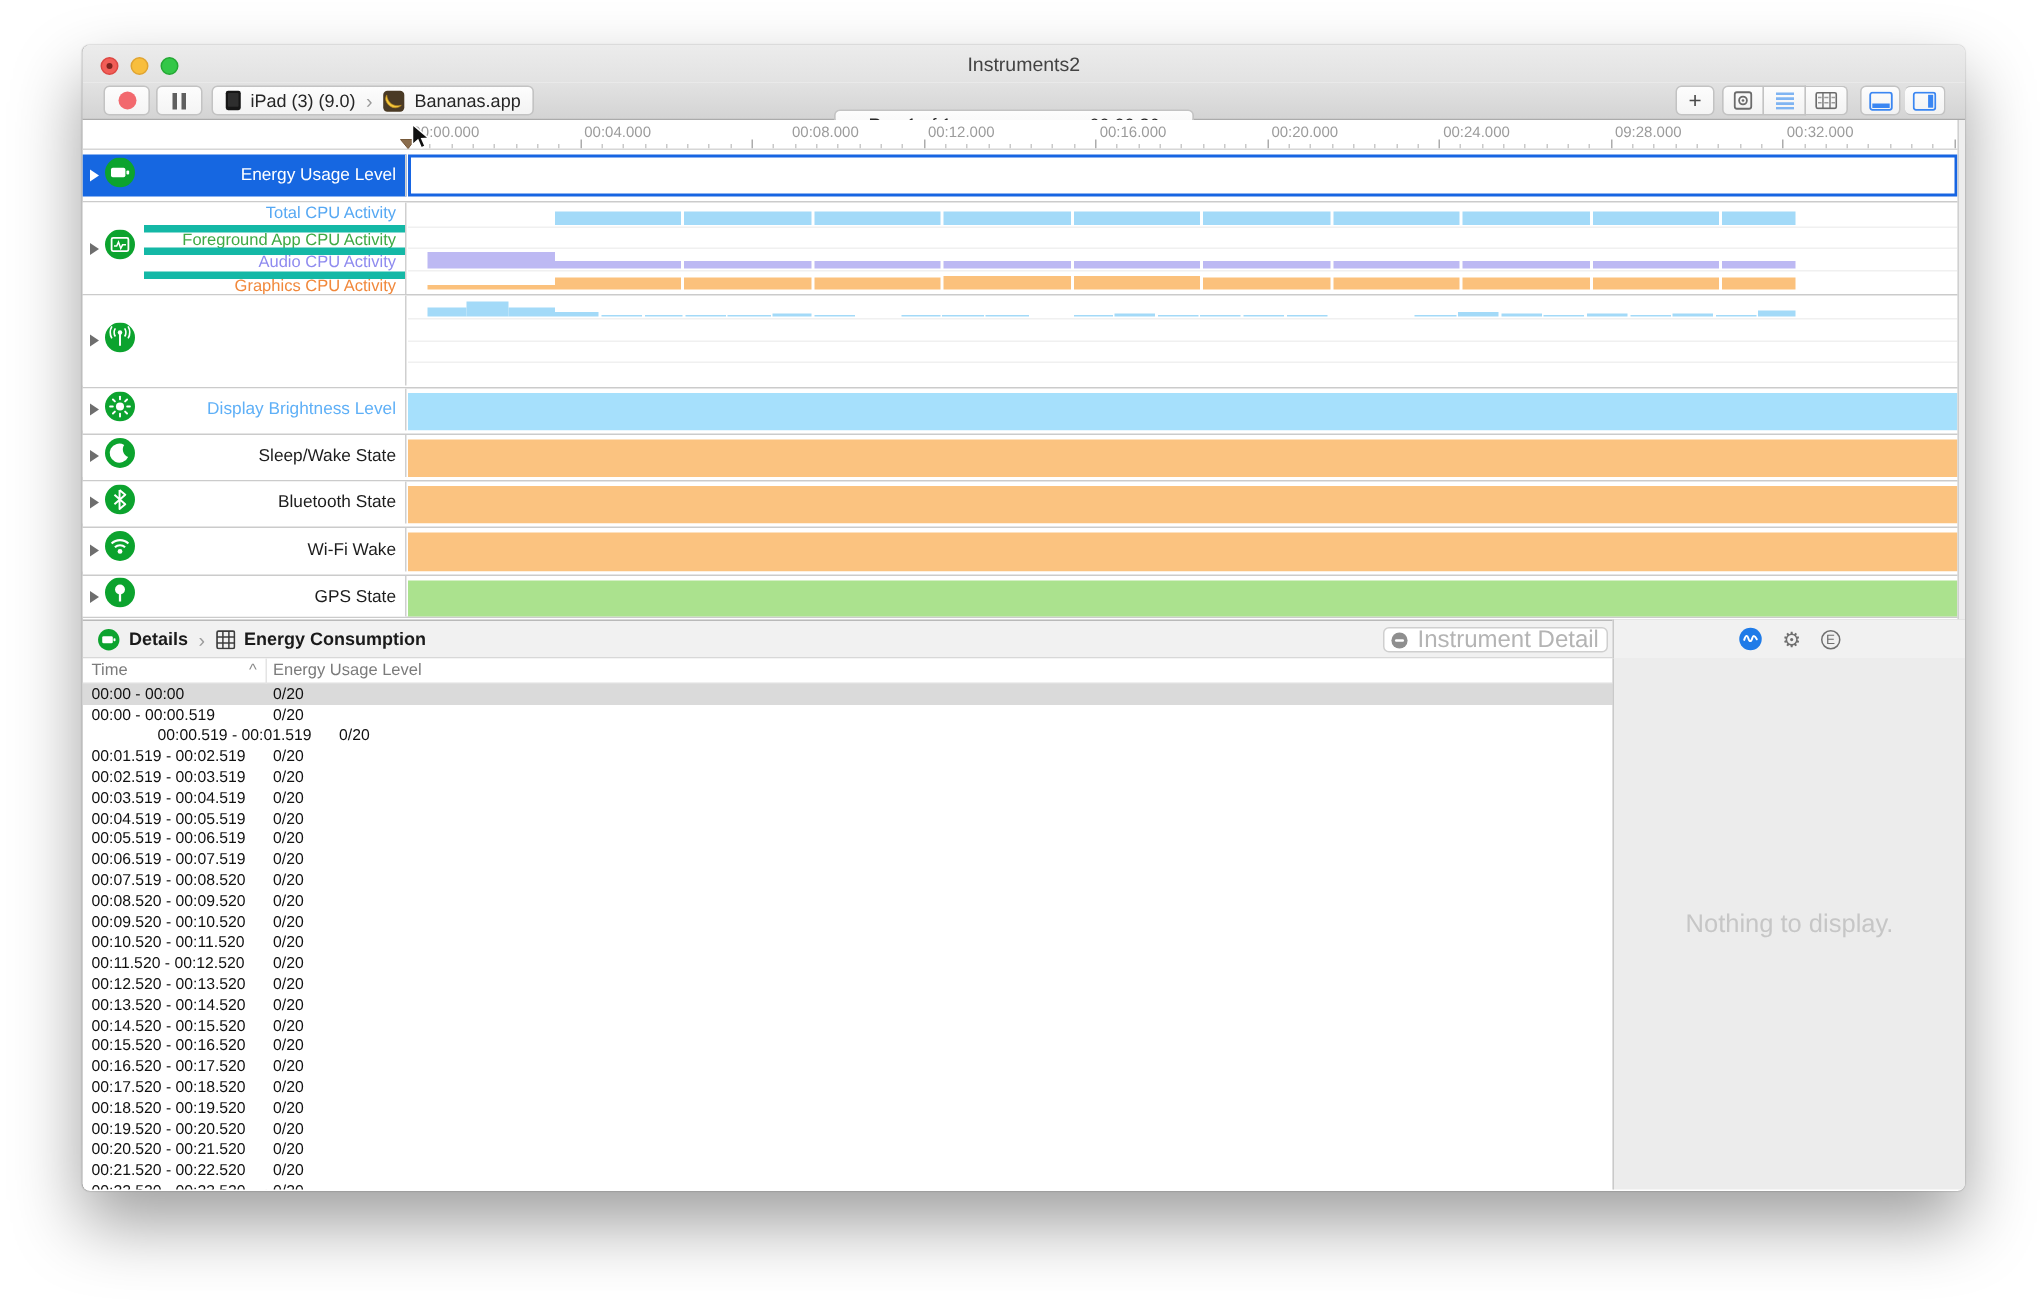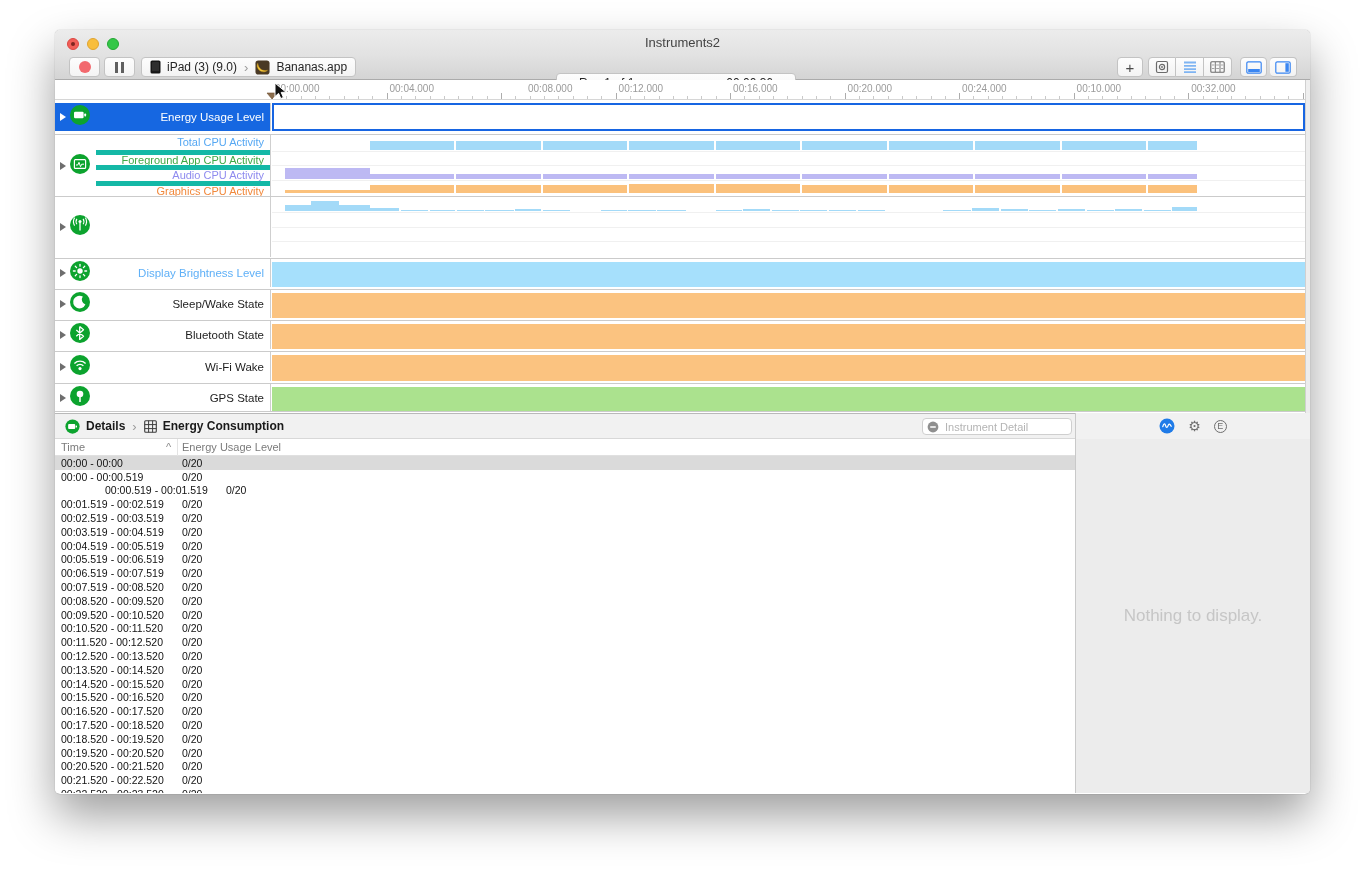--- a/index.html
+++ b/index.html
@@ -52,21 +52,21 @@
   .bar{position:absolute;bottom:1px;}
   .t-sep-top{border-top:1px solid #CBCBCB;}
   .t-sep-bot{border-bottom:1px solid #CBCBCB;}
   .energy-graph{border:2px solid #1765E2;background:#fff;}
   .vscroll{position:absolute;right:0;top:70px;width:5px;height:313px;background:#EDEDED;border-left:1px solid #D0D0D0;box-sizing:border-box;}
   
   .details-bar{position:absolute;left:0;top:383px;width:100%;height:26px;background:#F1F1F1;border-top:1px solid #B9B9B9;border-bottom:1px solid #D8D8D8;box-sizing:border-box;display:flex;align-items:center;}
   .crumb{display:flex;align-items:center;gap:6px;padding-left:10px;font-size:12px;color:#1A1A1A;}
   .crumb b{font-weight:bold;font-weight:600;}
   .searchbox{position:absolute;left:867px;top:4px;width:150px;height:17px;background:#fff;border:1px solid #CFCFCF;border-radius:4px;display:flex;align-items:center;padding:0 4px;gap:4px;box-sizing:border-box;}
-  .searchbox input{border:none;outline:none;flex:1;font-size:11px;color:#333;font-family:"Liberation Sans",sans-serif;background:transparent;min-width:0;}
+  .searchbox input{border:none;outline:none;flex:1;font-size:16px;color:#333;font-family:"Liberation Sans",sans-serif;background:transparent;min-width:0;}
   .searchbox input::placeholder{color:#B4B4B4;}
   .insp-icons{position:absolute;left:1020px;top:383px;width:235px;height:26px;border-left:1px solid #C9C9C9;box-sizing:border-box;display:flex;align-items:center;justify-content:center;gap:13px;background:#F1F1F1;}
   .circE{width:13px;height:13px;border:1.3px solid #6F6F6F;border-radius:50%;color:#6F6F6F;font-size:9px;display:flex;align-items:center;justify-content:center;box-sizing:border-box;}
   .gear{font-size:14px;color:#6F6F6F;line-height:1;}
   
   .table-header{position:absolute;left:0;top:409px;width:1020px;height:17px;background:#fff;border-bottom:1px solid #E0E0E0;box-sizing:border-box;font-size:11px;color:#7B7B7B;}
   .th-time{position:absolute;left:6px;top:2px;}
   .th-caret{position:absolute;left:111px;top:2px;color:#8C8C8C;}
   .th-val{position:absolute;left:127px;top:2px;}
   .col-div{position:absolute;left:122px;top:409px;width:1px;height:354px;background:#E4E4E4;}
@@ -251,21 +251,21 @@
           <div class="tick" style="left: 1002px; height: 3.5px;"></div>
           <div class="tick" style="left: 1016.4px; height: 3.5px;"></div>
           <div class="tick major" style="left: 1030.7px; height: 6px;"></div>
           <span class="rlabel" style="left: 3px;">00:00.000</span>
           <span class="rlabel" style="left: 117.5px;">00:04.000</span>
           <span class="rlabel" style="left: 232px; margin-left: 24px;">00:08.000</span>
           <span class="rlabel" style="left: 346.6px;">00:12.000</span>
           <span class="rlabel" style="left: 461.1px;">00:16.000</span>
           <span class="rlabel" style="left: 575.6px;">00:20.000</span>
           <span class="rlabel" style="left: 690.1px;">00:24.000</span>
-          <span class="rlabel" style="left: 804.6px;">00:10.000</span>
+          <span class="rlabel" style="left: 804.6px;">09:28.000</span>
           <span class="rlabel" style="left: 919.2px;">00:32.000</span>
         </div>
       </div>
   <div class="ruler-corner"></div>
   <svg class="playhead-mark" style="left:211px;top:62px;" width="12" height="8" viewBox="0 0 12 8">
         <path d="M1 1 L11 1 L6 7 Z" fill="#8A6D4E" stroke="#6E4F2F" stroke-width="0.6"></path>
       </svg>
 
   <div id="tracks">
         <div class="track" style="top: 3px; height: 28px;">

